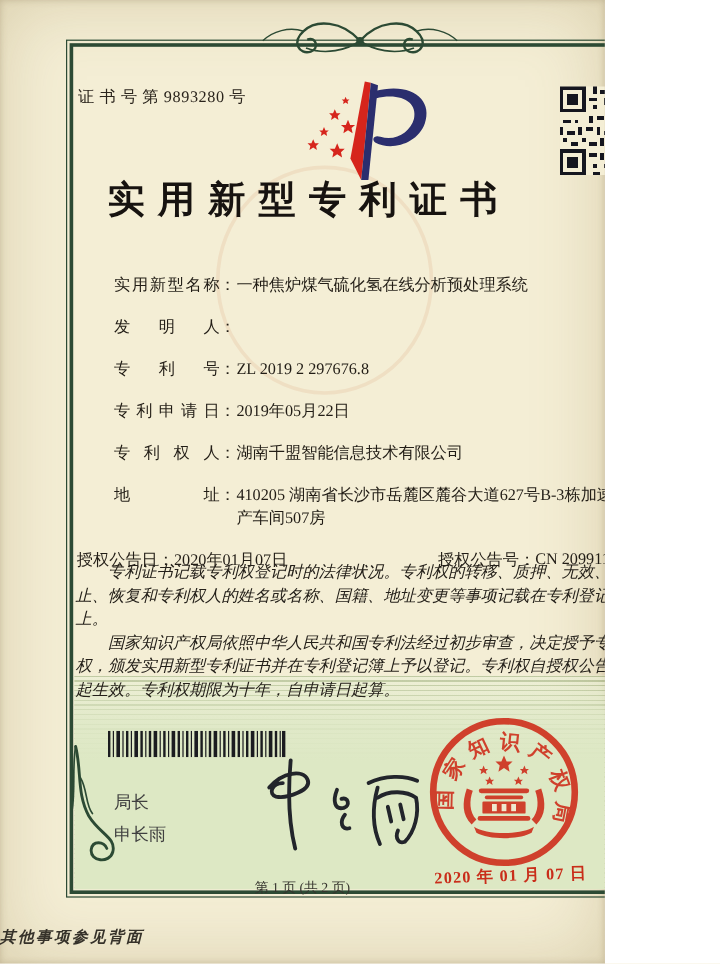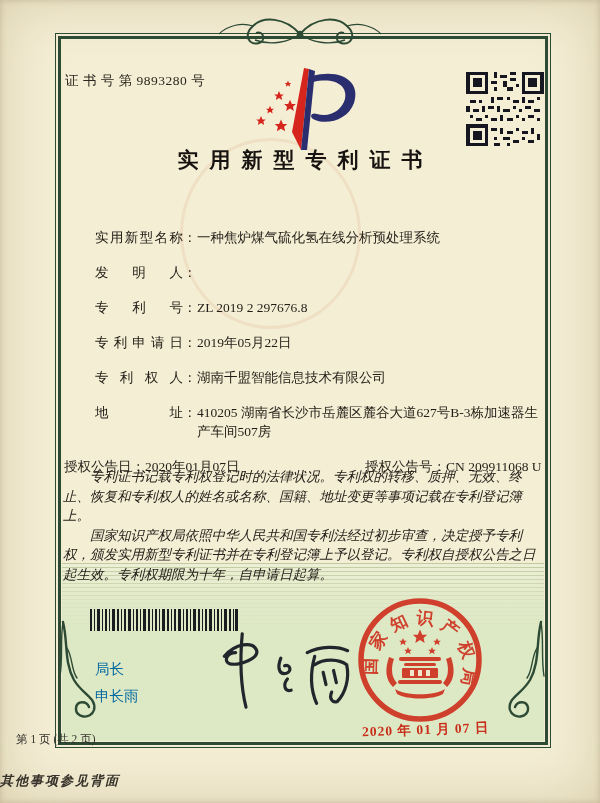--- a/index.html
+++ b/index.html
@@ -1,50 +1,50 @@
 <!DOCTYPE html>
 <html><head>
 <meta charset="utf-8">
 <style>
   html,body{margin:0;padding:0;}
   body{width:600px;height:803px;font-family:"Liberation Serif","DejaVu Serif",serif;}
-  .paper{position:relative;width:600px;height:803px;background:#f4eed5;overflow:hidden;
+  .paper{position:relative;width:504px;height:803px;background:#f4eed5;overflow:hidden;
          box-shadow:inset 0 0 60px rgba(150,125,70,.28), inset 0 0 6px rgba(90,70,40,.25);}
   .frame{position:absolute;left:55px;top:33px;width:494px;height:713px;border:1px solid #2c4a34;}
   .frame::after{content:"";position:absolute;inset:2px;border:3px solid #2c4a34;pointer-events:none;}
   .band{position:absolute;left:6px;right:6px;bottom:6px;height:178px;
         background:
           linear-gradient(to bottom, rgba(222,232,198,0) 0%, rgba(222,232,198,.85) 22%, rgba(221,232,196,1) 40%),
           repeating-linear-gradient(to bottom, rgba(120,152,92,.42) 0 1px, rgba(234,240,214,.6) 1px 4px);}
   .watermark{position:absolute;left:180px;top:138px;width:175px;height:185px;border:3px solid rgba(212,120,78,.13);
              border-radius:50%;}
   .certno{position:absolute;left:65px;top:72px;font-size:13.5px;color:#2a241c;letter-spacing:.5px;}
   .logo{position:absolute;left:248px;top:66px;}
   .qr{position:absolute;left:466px;top:72px;}
-  .title{position:absolute;top:146px;left:0;width:100%;text-align:center;font-size:21px;font-weight:600;
+  .title{position:absolute;top:146px;left:0;width:100%;text-align:center;font-size:31px;font-weight:600;
          color:#171310;letter-spacing:11px;text-indent:11px;}
   .fields{position:absolute;left:64px;top:229px;width:478px;font-size:13.5px;color:#221d16;}
   .frow{display:flex;margin-bottom:16.5px;line-height:18.5px;margin-left:31px;}
   .flabel{width:88px;text-align:justify;text-align-last:justify;flex:0 0 88px;}
   .fcolon{flex:0 0 14px;}
   .fvalue{max-width:358px;}
   .grantrow{display:flex;margin-top:2px;gap:36px;}
   .grant-left{display:flex;width:265px;}
-  .grant-right{display:flex;align-items:center;}
+  .grant-right{display:flex;}
   .body-text{position:absolute;left:63px;top:467px;width:482px;font-size:13.5px;line-height:19.5px;
              font-style:italic;color:#24201a;}
   .body-text p{margin:0;text-indent:2em;}
   .barcode{position:absolute;left:90px;top:609px;}
-  .director{position:absolute;left:95px;top:656px;font-size:14.5px;color:#0369a1;line-height:27px;
+  .director{position:absolute;left:95px;top:656px;font-size:14.5px;color:#404040;line-height:27px;
             font-family:"Liberation Sans","DejaVu Sans",sans-serif;}
   .sig{position:absolute;left:198px;top:622px;}
   .seal{position:absolute;left:355px;top:595px;opacity:.93;}
   .sealdate{position:absolute;left:362px;top:721px;font-size:13.5px;font-weight:700;color:#c92d1a;
             letter-spacing:1px;transform:rotate(-2deg);}
-  .pageind{position:absolute;left:16px;top:732px;width:100%;font-size:11.5px;color:#36342e;}
+  .pageind{position:absolute;left:0;top:732px;width:100%;text-align:center;font-size:11.5px;color:#36342e;}
   .footnote{position:absolute;left:0;top:772px;width:100%;text-align:left;font-size:13px;font-style:italic;
             font-weight:600;letter-spacing:2px;color:#36322a;}
 </style>
 </head>
 <body>
 
 <div class="paper">
 
   <div class="frame">
     <div class="band"></div>

